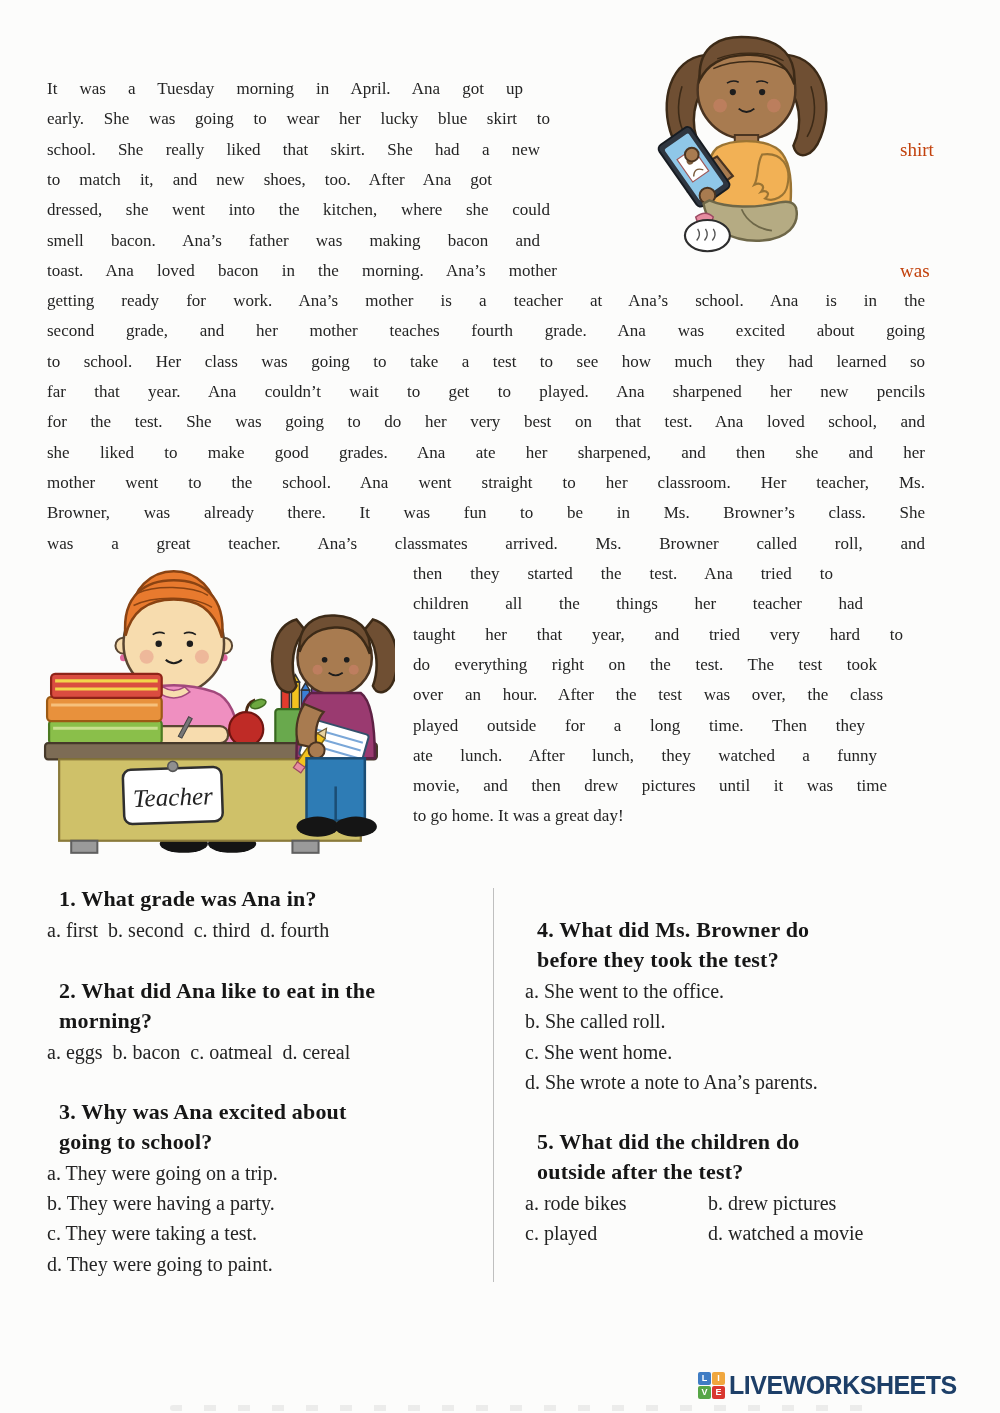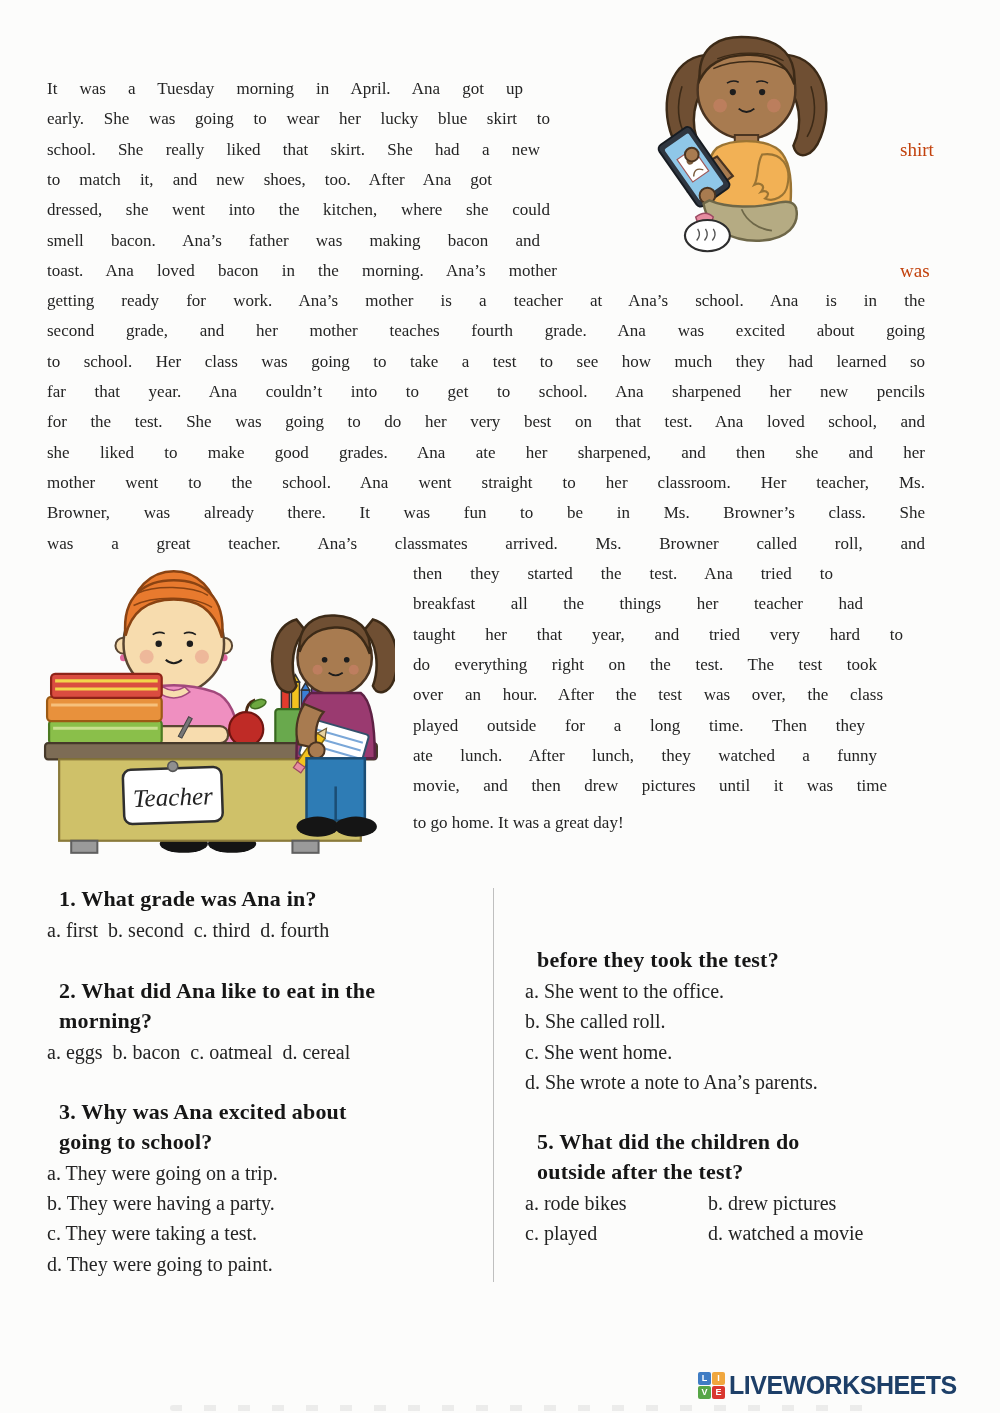--- a/index.html
+++ b/index.html
@@ -9,21 +9,21 @@
     font-family:"Liberation Serif","DejaVu Serif",serif;color:#242424;
   }
   
   .ln{
     position:absolute;left:47px;
     font-size:17px;line-height:30.3px;white-space:nowrap;
     text-align:justify;color:#242424;
   }
   .j{white-space:normal;text-align:justify;text-align-last:justify;overflow:hidden;height:30.3px;}
   .colC{left:413px;}
-  .nj{text-align:left;text-align-last:auto;white-space:nowrap;margin-top:7px;}
+  .nj{text-align:left;text-align-last:auto;white-space:nowrap;}
   .sideword{position:absolute;left:880px;font-size:19px;line-height:30.3px;color:#c2410c;margin-left:20px;}
   
   .qh{
     position:absolute;font-size:22px;line-height:30.3px;font-weight:bold;
     white-space:nowrap;color:#161616;letter-spacing:.2px;margin-left:12px;
   }
   .qo{
     position:absolute;font-size:20px;line-height:30.3px;color:#242424;
     white-space:pre-wrap;
   }
@@ -57,29 +57,29 @@
   <div class="ln j" style="top:226px;width:493px">smell bacon. Ana’s father was making bacon and</div>
   <div class="ln j" style="top:195px;width:503px">dressed, she went into the kitchen, where she could</div>
   <div class="ln j" style="top:256px;width:510px">toast. Ana loved bacon in the morning. Ana’s mother</div>
 
   <span class="sideword" style="top:135px">shirt</span>
   <span class="sideword" style="top:256px">was</span>
 
   <div class="ln j" style="top:286px;width:878px">getting ready for work. Ana’s mother is a teacher at Ana’s school. Ana is in the</div>
   <div class="ln j" style="top:316px;width:878px">second grade, and her mother teaches fourth grade. Ana was excited about going</div>
   <div class="ln j" style="top:347px;width:878px">to school. Her class was going to take a test to see how much they had learned so</div>
-  <div class="ln j" style="top:377px;width:878px">far that year. Ana couldn’t into to get to school. Ana sharpened her new pencils</div>
+  <div class="ln j" style="top:377px;width:878px">far that year. Ana couldn’t wait to get to played. Ana sharpened her new pencils</div>
   <div class="ln j" style="top:407px;width:878px">for the test. She was going to do her very best on that test. Ana loved school, and</div>
   <div class="ln j" style="top:438px;width:878px">she liked to make good grades. Ana ate her sharpened, and then she and her</div>
   <div class="ln j" style="top:468px;width:878px">mother went to the school. Ana went straight to her classroom. Her teacher, Ms.</div>
   <div class="ln j" style="top:498px;width:878px">Browner, was already there. It was fun to be in Ms. Browner’s class. She</div>
   <div class="ln j colC" style="top:559px;width:420px">then they started the test. Ana tried to</div>
 
   <div class="ln j" style="top:529px;width:878px">was a great teacher. Ana’s classmates arrived. Ms. Browner called roll, and</div>
-  <div class="ln j colC" style="top:589px;width:450px">breakfast all the things her teacher had</div>
+  <div class="ln j colC" style="top:589px;width:450px">children all the things her teacher had</div>
   <div class="ln j colC" style="top:620px;width:490px">taught her that year, and tried very hard to</div>
   <div class="ln j colC" style="top:650px;width:464px">do everything right on the test. The test took</div>
   <div class="ln j colC" style="top:680px;width:470px">over an hour. After the test was over, the class</div>
   <div class="ln j colC" style="top:711px;width:452px">played outside for a long time. Then they</div>
   <div class="ln j colC" style="top:741px;width:464px">ate lunch. After lunch, they watched a funny</div>
   <div class="ln j colC" style="top:771px;width:474px">movie, and then drew pictures until it was time</div>
   <div class="ln nj colC" style="top:801px">to go home. It was a great day!</div>
 
   <svg class="illu" style="left:648px;top:8px;width:197px;height:254px" viewBox="0 0 200 260" aria-hidden="true">
 
@@ -231,20 +231,21 @@
 
   <div class="qh qcolL" style="top:1097px">3. Why was Ana excited about</div>
   <div class="qh qcolL" style="top:1127px">going to school?</div>
   <div class="qo qcolL" style="top:1158px">a. They were going on a trip.</div>
   <div class="qo qcolL" style="top:1218px">c. They were taking a test.</div>
   <div class="qo qcolL" style="top:1188px">b. They were having a party.</div>
   <div class="qo qcolL" style="top:1249px">d. They were going to paint.</div>
 
   <div class="divider"></div>
 
+  <div class="qh qcolR" style="top:915px">4. What did Ms. Browner do</div>
   <div class="qh qcolR" style="top:945px">before they took the test?</div>
   <div class="qo qcolR" style="top:976px">a. She went to the office.</div>
   <div class="qo qcolR" style="top:1006px">b. She called roll.</div>
   <div class="qo qcolR" style="top:1037px">c. She went home.</div>
   <div class="qo qcolR" style="top:1067px">d. She wrote a note to Ana’s parents.</div>
 
   <div class="qh qcolR" style="top:1127px">5. What did the children do</div>
   <div class="qh qcolR" style="top:1157px">outside after the test?</div>
   <div class="qo" style="left:525px;top:1188px">a. rode bikes</div>
   <div class="qo" style="left:708px;top:1188px">b. drew pictures</div>

